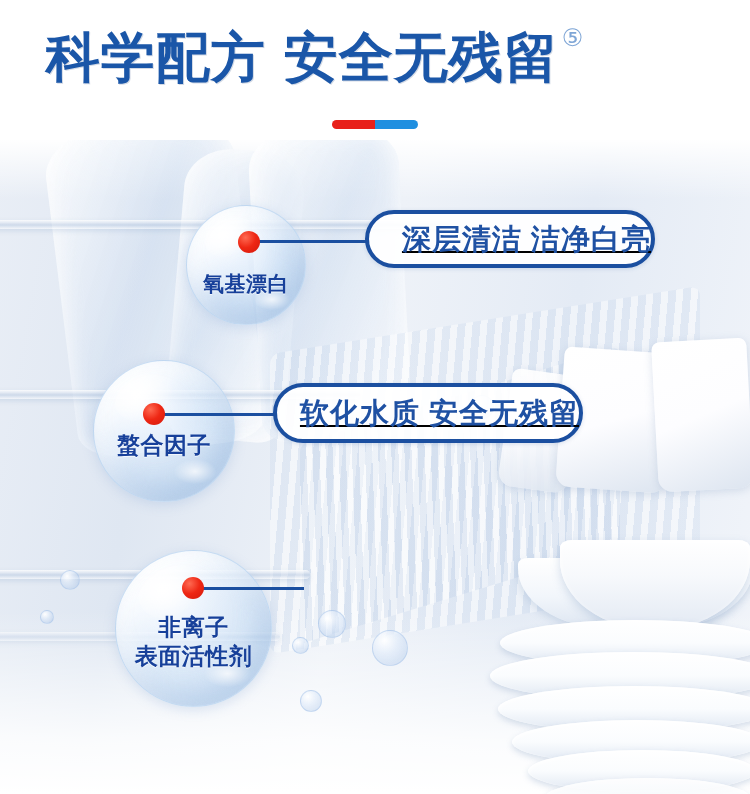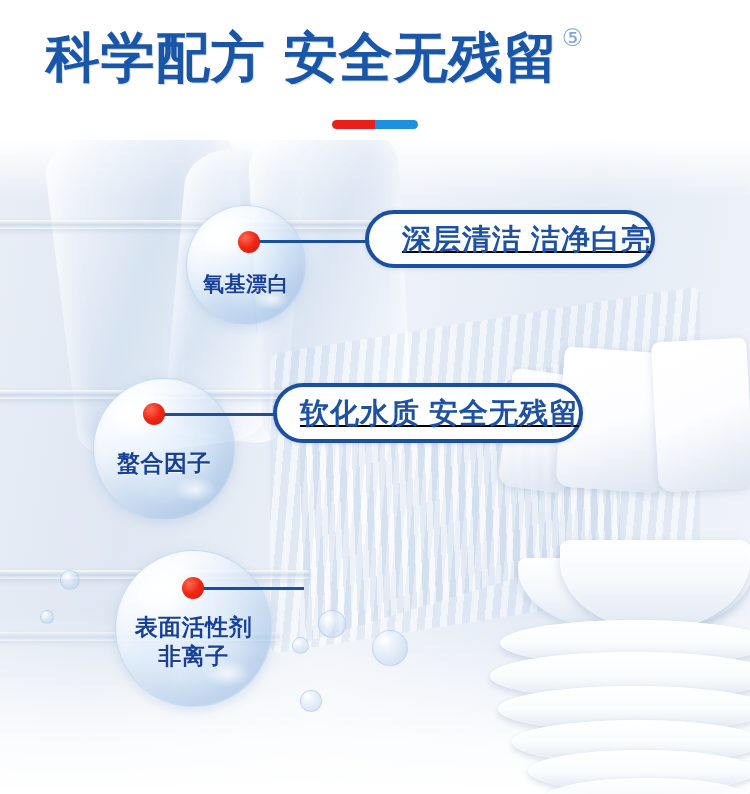--- a/index.html
+++ b/index.html
@@ -300,21 +300,21 @@
   
   #callout-1 { left: 180px; top: 195px; width: 480px; height: 130px; }
   #callout-1 .bubble { left: 6px;  top: 10px;  width: 118px; height: 118px; }
   #callout-1 .bubble-label { top: 66px; font-size: 21px; line-height: 23px; }
   #callout-1 .dot { left: 58px; top: 36px; }
   #callout-1 .connector { left: 72px; top: 45px; width: 118px; }
   #callout-1 .pill { left: 185px; top: 15px; width: 290px; height: 58px; }
 
   
   #callout-2 { left: 85px; top: 355px; width: 510px; height: 150px; }
-  #callout-2 .bubble { left: 8px;  top: 23px;  width: 140px; height: 140px; }
+  #callout-2 .bubble { left: 8px;  top: 5px;  width: 140px; height: 140px; }
   #callout-2 .bubble-label { top: 72px; font-size: 23px; line-height: 25px; }
   #callout-2 .dot { left: 58px; top: 48px; }
   #callout-2 .connector { left: 74px; top: 58px; width: 119px; }
   #callout-2 .pill { left: 188px; top: 28px; width: 310px; height: 60px; }
 
   
   #callout-3 { left: 110px; top: 545px; width: 525px; height: 165px; }
   #callout-3 .bubble { left: 5px;  top: 5px;  width: 155px; height: 155px; }
   #callout-3 .bubble-label { top: 62px; font-size: 23px; line-height: 29px; }
   #callout-3 .dot { left: 72px; top: 32px; }
@@ -394,20 +394,20 @@
     <div class="dot"></div>
     <div class="pill">
       <span class="pill-text">软化水质 安全无残留</span>
     </div>
   </div>
 
   <div class="callout" id="callout-3">
     <div class="connector"></div>
     <div class="bubble">
       <div class="bubble-label">
+        <div>非离子</div>
         <div>表面活性剂</div>
-        <div>非离子</div>
       </div>
     </div>
     <div class="dot"></div>
   </div>
 
 </div>
 
 </body></html>

